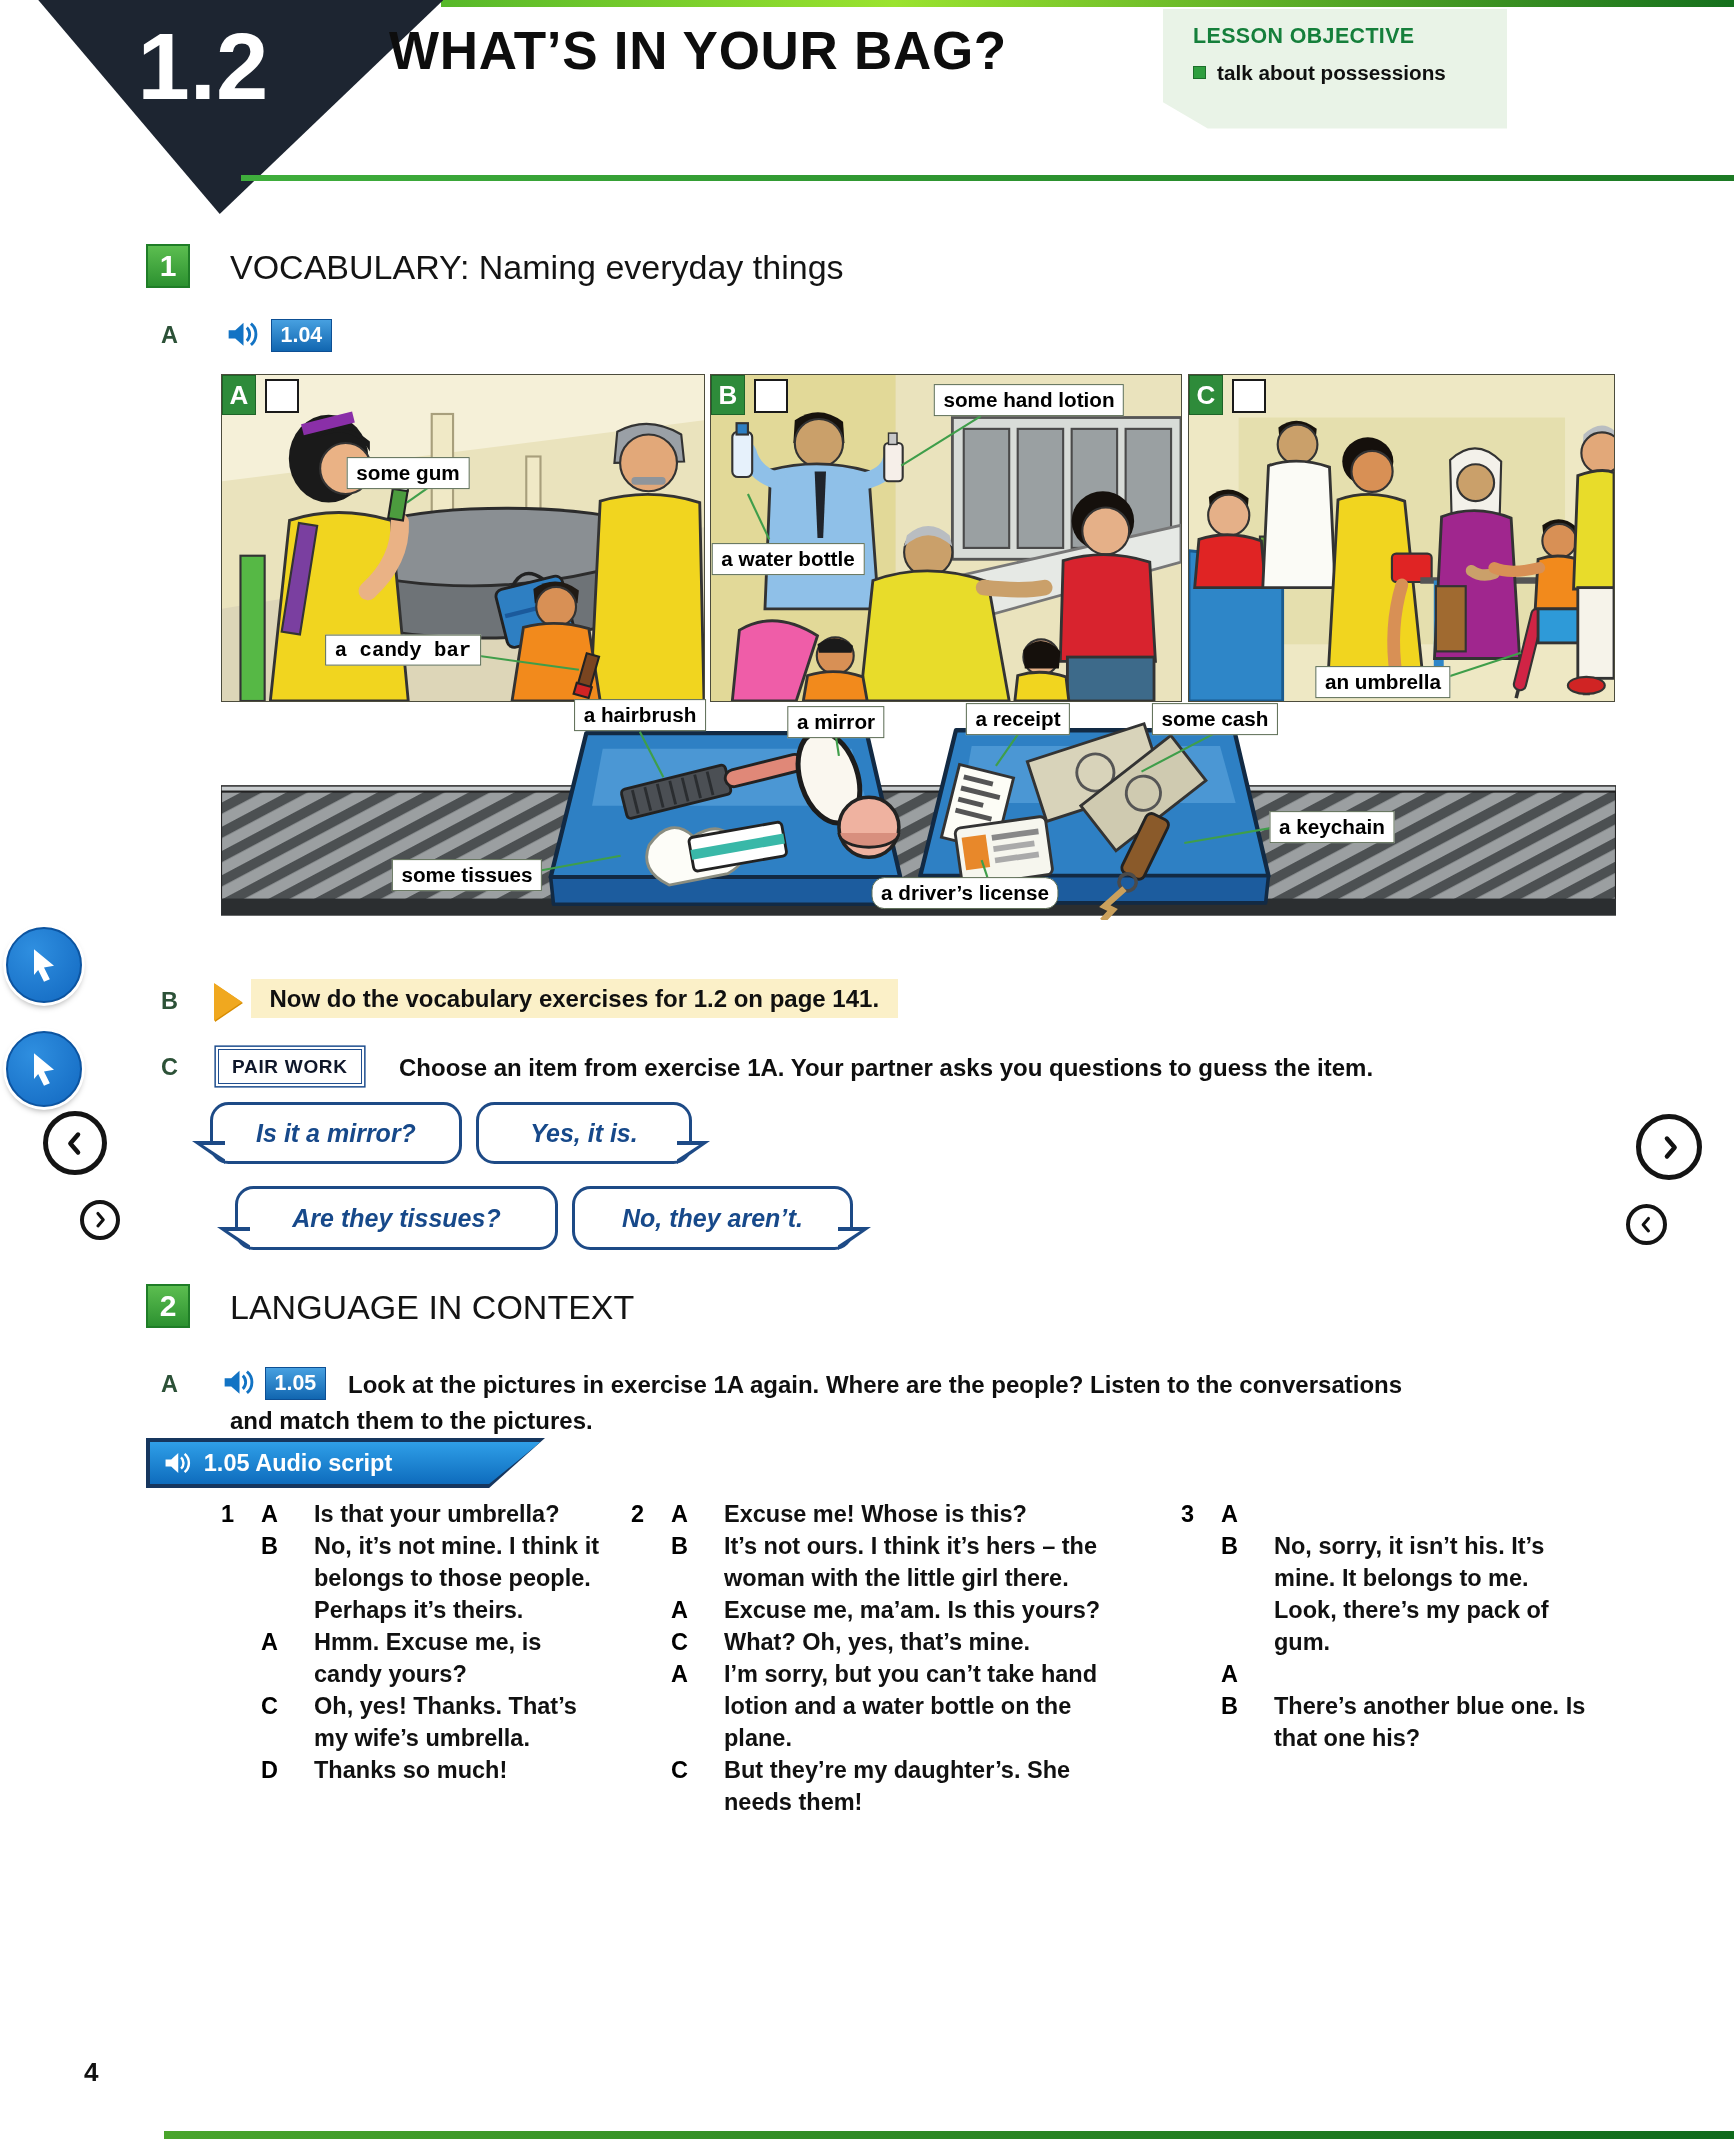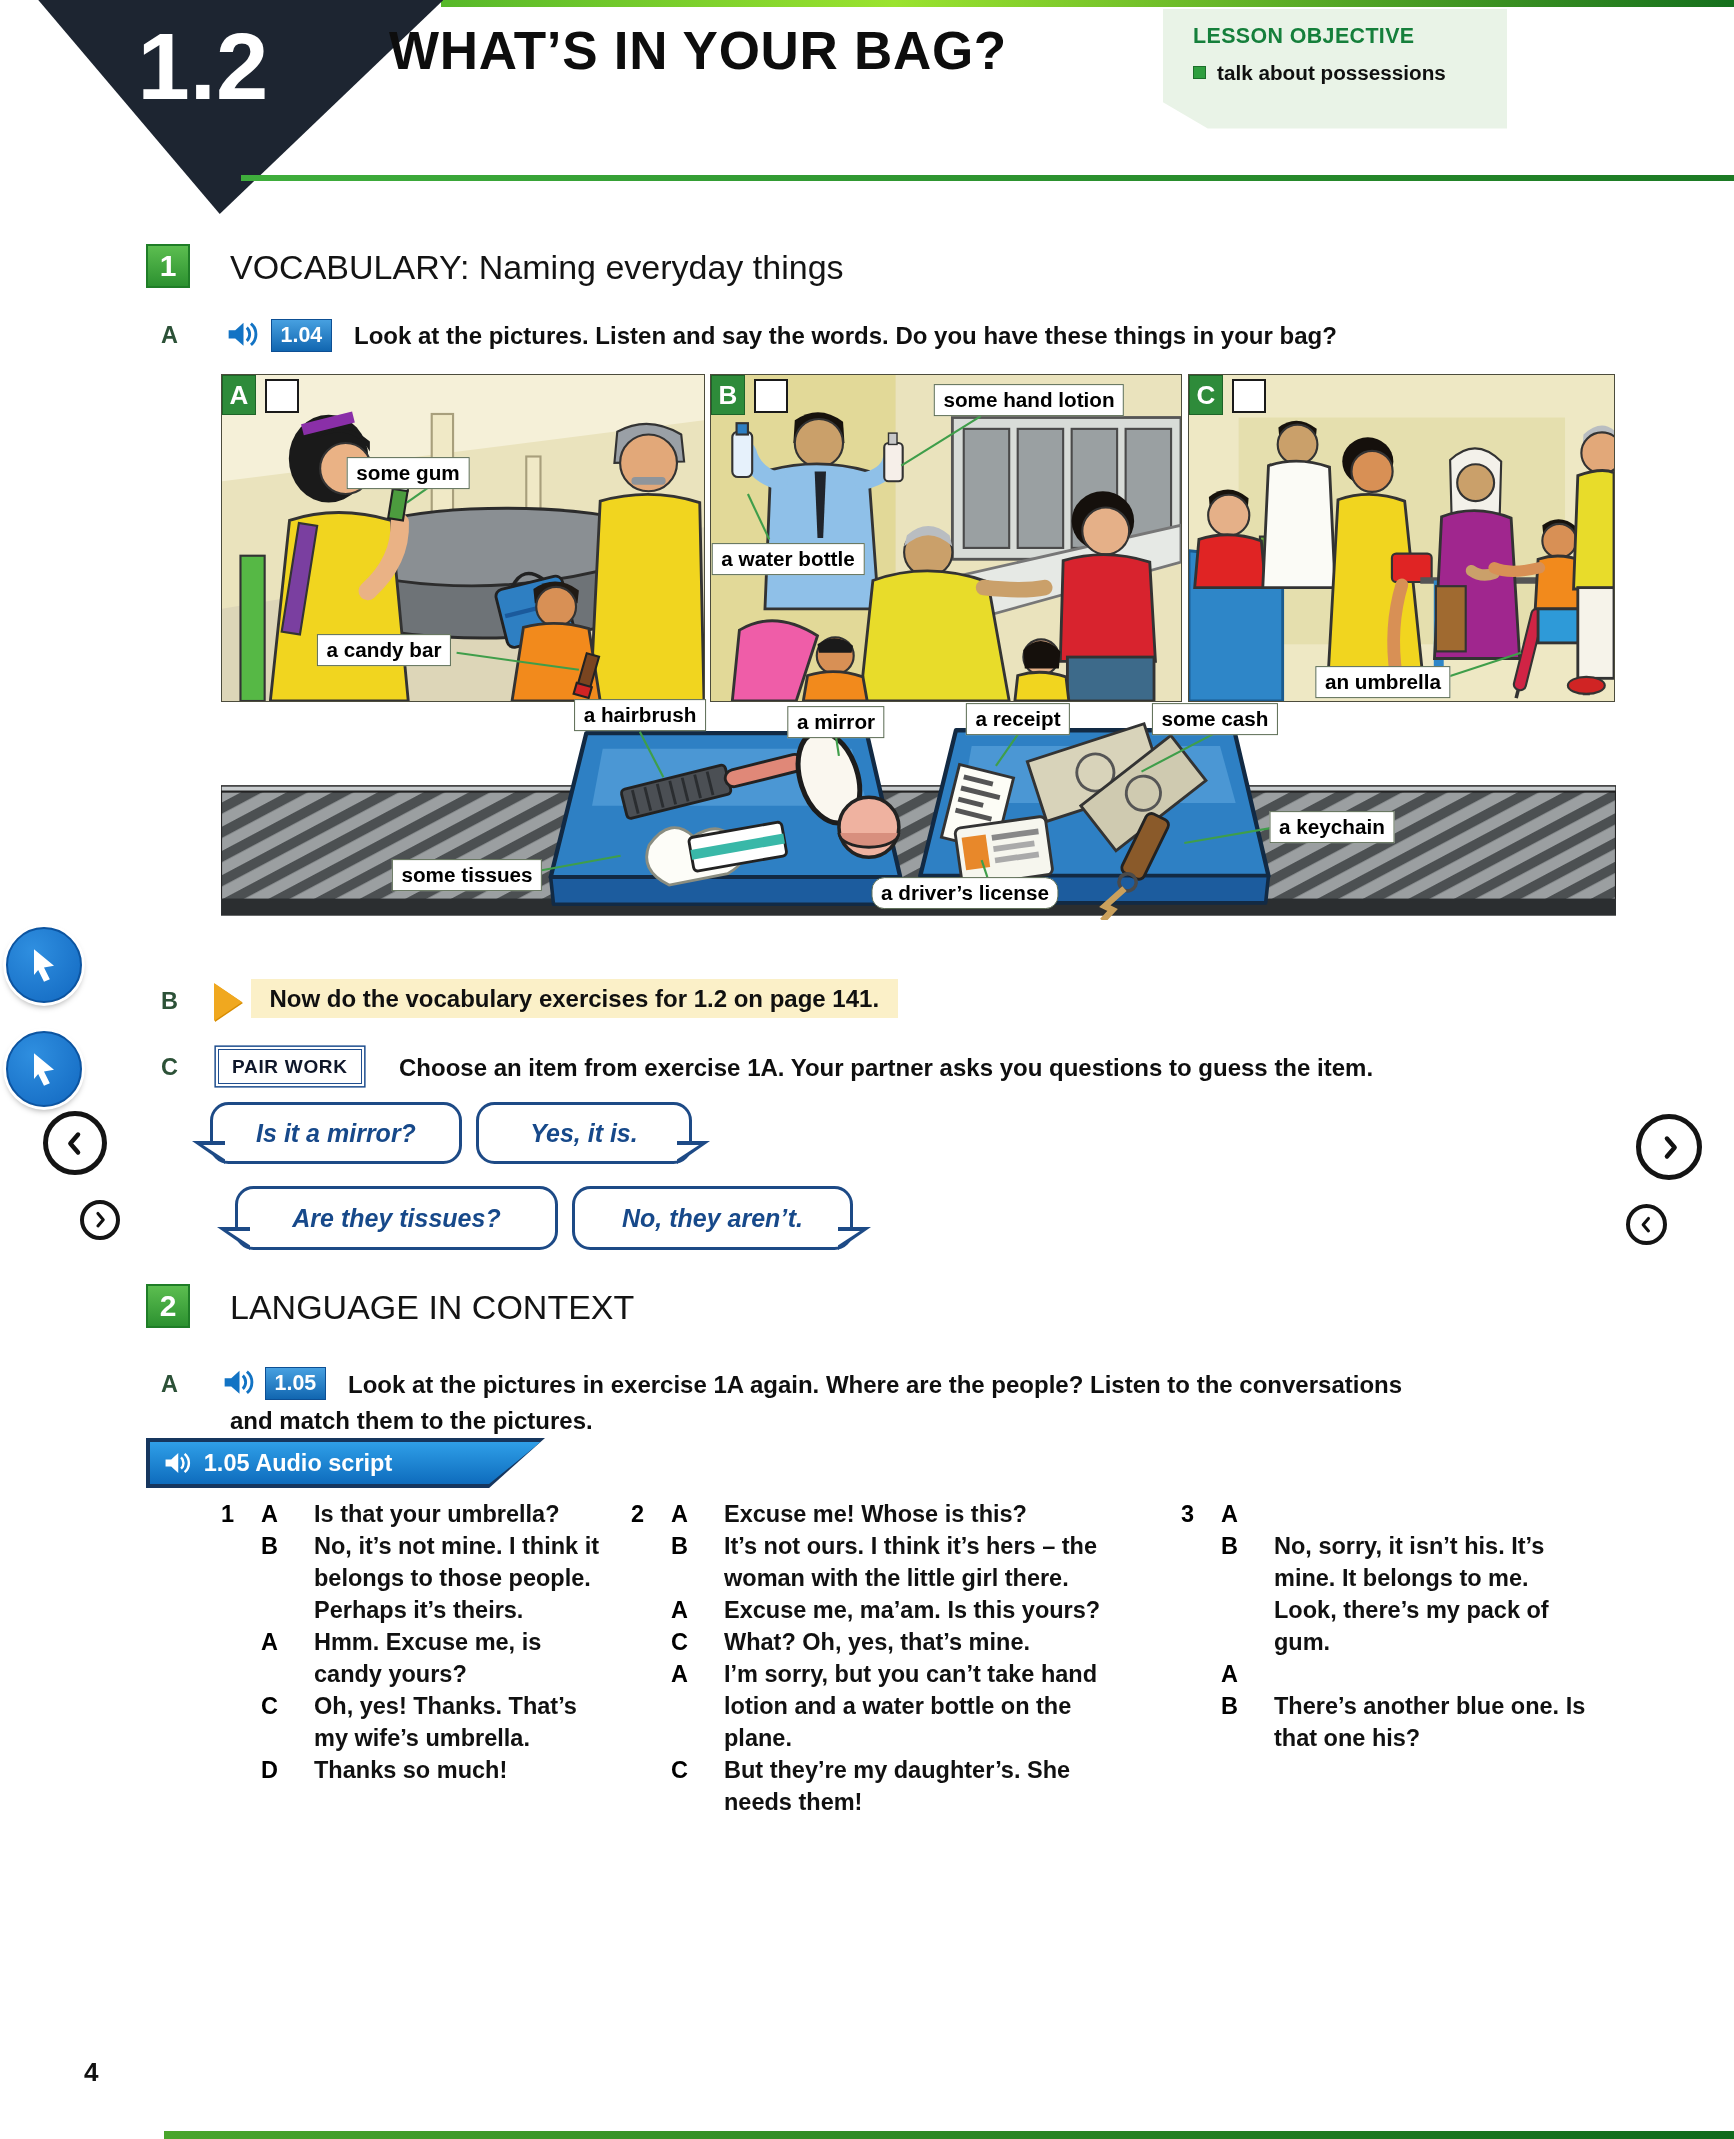--- a/index.html
+++ b/index.html
@@ -115,21 +115,20 @@
   <div class="secnum" style="left:146px;top:244px;">1</div>
   <div class="sectitle" style="left:230px;top:248px;">VOCABULARY: Naming everyday things</div>
 
   <div class="exletter" style="left:161px;top:322px;">A</div>
   <svg class="abs" style="left:227px;top:320px;" width="33" height="28.5" viewBox="0 0 40 34">
     <path d="M2 12 h8 l10 -9 v28 l-10 -9 h-8 z" fill="#1273c4"></path>
     <path d="M24 9 a11 11 0 0 1 0 16" stroke="#1273c4" stroke-width="3.5" fill="none"></path>
     <path d="M29 4 a17 17 0 0 1 0 26" stroke="#1273c4" stroke-width="3.5" fill="none"></path>
   </svg>
   <div class="audiobadge" style="left:271px;top:319px;">1.04</div>
-  <div class="instr" style="left:354px;top:322px;">Look at the pictures. Listen and say the words. Do you have these things in your bag?</div>
 
   <div class="panel" style="left:221px;width:484px;">
     <svg class="scene" viewBox="0 0 678 460" preserveAspectRatio="none">
       <rect width="678" height="460" fill="#eae3bd"></rect>
       <polygon points="0,0 678,0 678,64 0,150" fill="#f5f0d8"></polygon>
       <polygon points="0,330 678,215 678,460 0,460" fill="#ddd6b8"></polygon>
       <rect x="295" y="55" width="30" height="195" fill="#f0e9c6" stroke="#a89f7c" stroke-width="3"></rect>
       <rect x="428" y="115" width="20" height="135" fill="#f0e9c6" stroke="#a89f7c" stroke-width="3"></rect>
       <ellipse cx="400" cy="252" rx="258" ry="64" fill="#8a8f93" stroke="#2c2c2c" stroke-width="4"></ellipse>
       <path d="M146,270 Q400,338 654,238 L648,330 Q400,402 158,348 Z" fill="#6e7377" stroke="#2c2c2c" stroke-width="4"></path>
@@ -163,21 +162,21 @@
       <g transform="rotate(16 514 422)">
         <rect x="505" y="394" width="18" height="58" fill="#7a4520" stroke="#222" stroke-width="3"></rect>
         <rect x="503" y="438" width="22" height="16" fill="#d02424" stroke="#222" stroke-width="3"></rect>
       </g>
       <line x1="300" y1="152" x2="260" y2="180" stroke="#3f9e4a" stroke-width="3"></line>
       <line x1="330" y1="392" x2="502" y2="416" stroke="#3f9e4a" stroke-width="3"></line>
     </svg>
     <div class="ptag">A</div>
     <div class="pcheck"></div>
     <div class="lbl" style="left:186px;top:98px;">some gum</div>
-    <div class="lbl" style="left:162px;top:275px;">a candy bar</div>
+    <div class="lbl" style="left:181px;top:275px;font-family:Liberation Mono, monospace;">a candy bar</div>
   </div>
 
   <div class="panel" style="left:710px;width:472px;">
     <svg class="scene" viewBox="0 0 662 460" preserveAspectRatio="none">
       <rect width="662" height="460" fill="#eae3bd"></rect>
       <polygon points="0,0 260,0 260,460 0,460" fill="#e2d998"></polygon>
       <rect x="340" y="60" width="322" height="200" fill="#d8dcd8" stroke="#555" stroke-width="4"></rect>
       <g fill="#9aa0a2" stroke="#4a4a4a" stroke-width="3">
         <rect x="356" y="76" width="64" height="168"></rect>
           <rect x="432" y="76" width="64" height="168"></rect>

